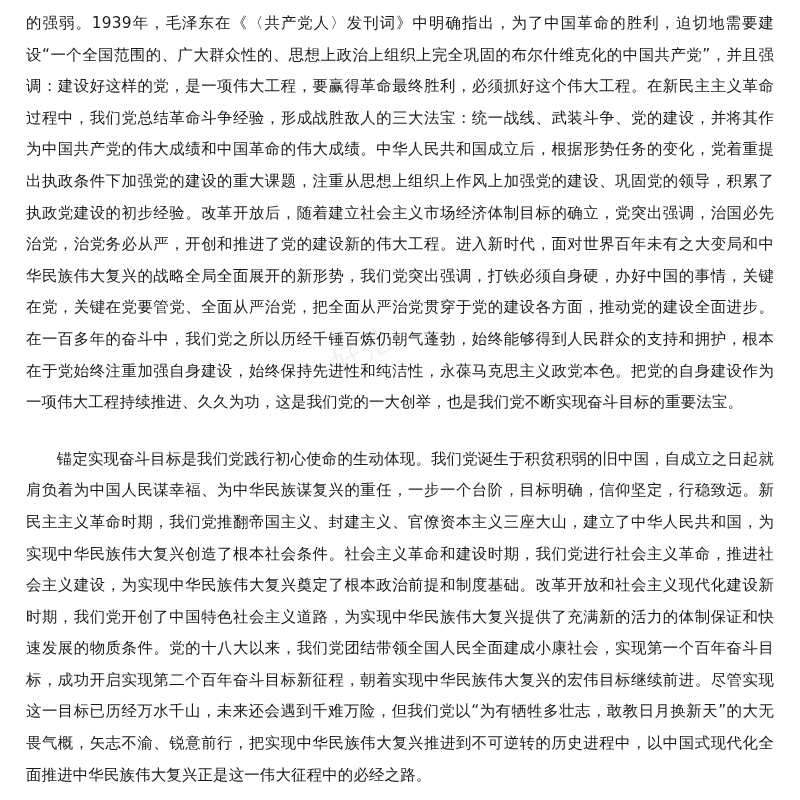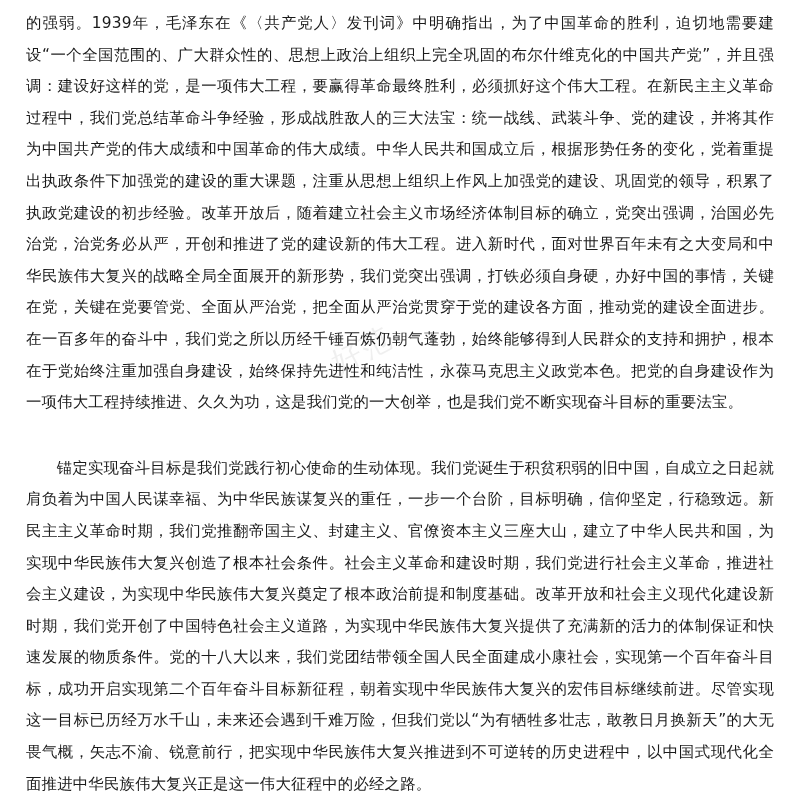--- a/index.html
+++ b/index.html
@@ -27,21 +27,21 @@
     color: #1a1a1a;
     text-align: justify;
     text-justify: inter-ideograph;
     letter-spacing: 0.2px;
   }
   .para {
     margin: 0;
     text-indent: 0;
   }
   .para + .para {
-    margin-top: 34px;
+    margin-top: 25px;
   }
   .indent {
     text-indent: 2em;
   }
   .watermark {
     position: absolute;
     left: 330px;
     top: 330px;
     font-size: 30px;
     color: #000000;

